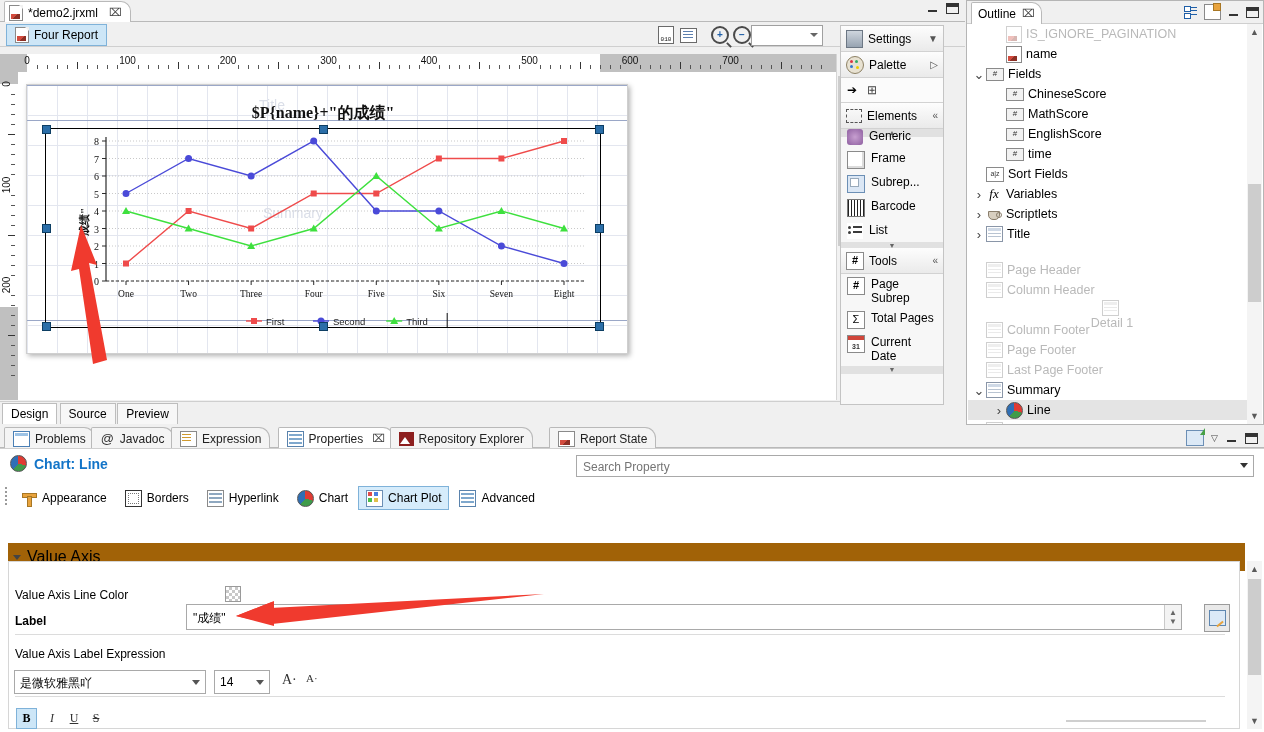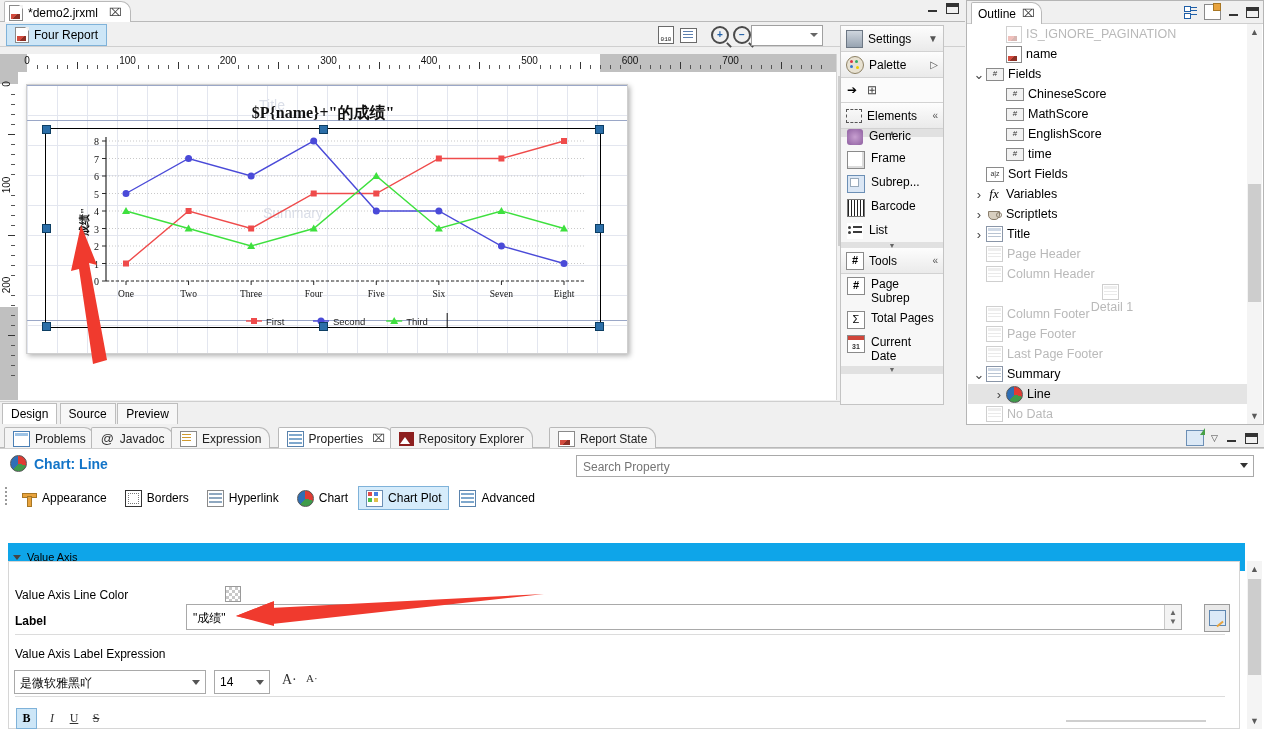--- a/index.html
+++ b/index.html
@@ -176,22 +176,22 @@
   #prop-title{position:absolute;left:10px;top:6px;display:flex;align-items:center;gap:7px;
      font-size:14px;font-weight:700;color:#1274c8;}
   #search-property{position:absolute;left:576px;top:455px;}
 
   #prop-toolbar{position:absolute;left:0;top:36px;width:1264px;height:26px;display:flex;align-items:center;gap:2px;padding-left:14px;}
   .ptab{display:flex;align-items:center;gap:5px;height:22px;padding:0 7px;font-size:12px;cursor:pointer;border:1px solid transparent;}
   .ptab.sel{background:#d6ecfb;border:1px solid #7fb2d9;}
   .dot-grip{position:absolute;left:5px;top:38px;width:2px;height:20px;
      background-image:repeating-linear-gradient(#9a9a9a 0 2px,transparent 2px 4px);}
 
-  #section-valueaxis{position:absolute;left:8px;top:94px;width:1232px;height:28px;background:#0ea5e9;
-     display:flex;align-items:center;gap:6px;padding-left:5px;font-size:11px;}
+  #section-valueaxis{position:absolute;left:8px;top:94px;width:1232px;height:28px;background:#a16207;
+     display:flex;align-items:center;gap:6px;padding-left:5px;font-size:16px;}
   .tri{width:0;height:0;border-left:4px solid transparent;border-right:4px solid transparent;border-top:5px solid #444;}
 
   #prop-scroll{position:absolute;left:8px;top:112px;width:1232px;height:168px;background:#fff;border:1px solid #d6d6d6;box-sizing:border-box;}
   .prow{position:absolute;font-size:12px;}
   #checker{width:14px;height:14px;
      background-image:linear-gradient(45deg,#c8c8c8 25%,transparent 25%,transparent 75%,#c8c8c8 75%),
                       linear-gradient(45deg,#c8c8c8 25%,#fff 25%,#fff 75%,#c8c8c8 75%);
      background-size:6px 6px;background-position:0 0,3px 3px;border:1px solid #9a9a9a;}
   #expr-input{position:absolute;left:186px;top:604px;width:996px;height:26px;background:#fff;border:1px solid #a9a9a9;box-sizing:border-box;}
   #expr-input .val{position:absolute;left:6px;top:5px;font-size:12px;}
@@ -665,21 +665,21 @@
             <span style="position:absolute;left:2px;top:4px;width:10px;height:7px;border-radius:0 0 5px 5px;background:#d8cfc0;border:1px solid #8a7e6c"></span>
             <span style="position:absolute;right:0px;top:5px;width:4px;height:4px;border:1px solid #8a7e6c;border-radius:50%"></span>
           </span>
           <span class="lbl">Scriptlets</span>
         </div>
         <div class="tn" style="padding-left: 4px;">
           <span class="tw" style="font-size: 13px;">›</span>
           <span class="ic-band"></span>
           <span class="lbl">Title</span>
         </div>
-        <div class="tn dim" style="padding-left: 4px;">
+        <div class="tn dim" style="padding-left: 4px; margin-top: 16px;">
           <span class="tw"></span>
           <span class="ic-band dim"></span>
           <span class="lbl">Page Header</span>
         </div>
         <div class="tn dim" style="padding-left: 4px;">
           <span class="tw"></span>
           <span class="ic-band dim"></span>
           <span class="lbl">Column Header</span>
         </div>
         <div class="tn dim" style="padding-left: 4px; flex-direction: column;">

